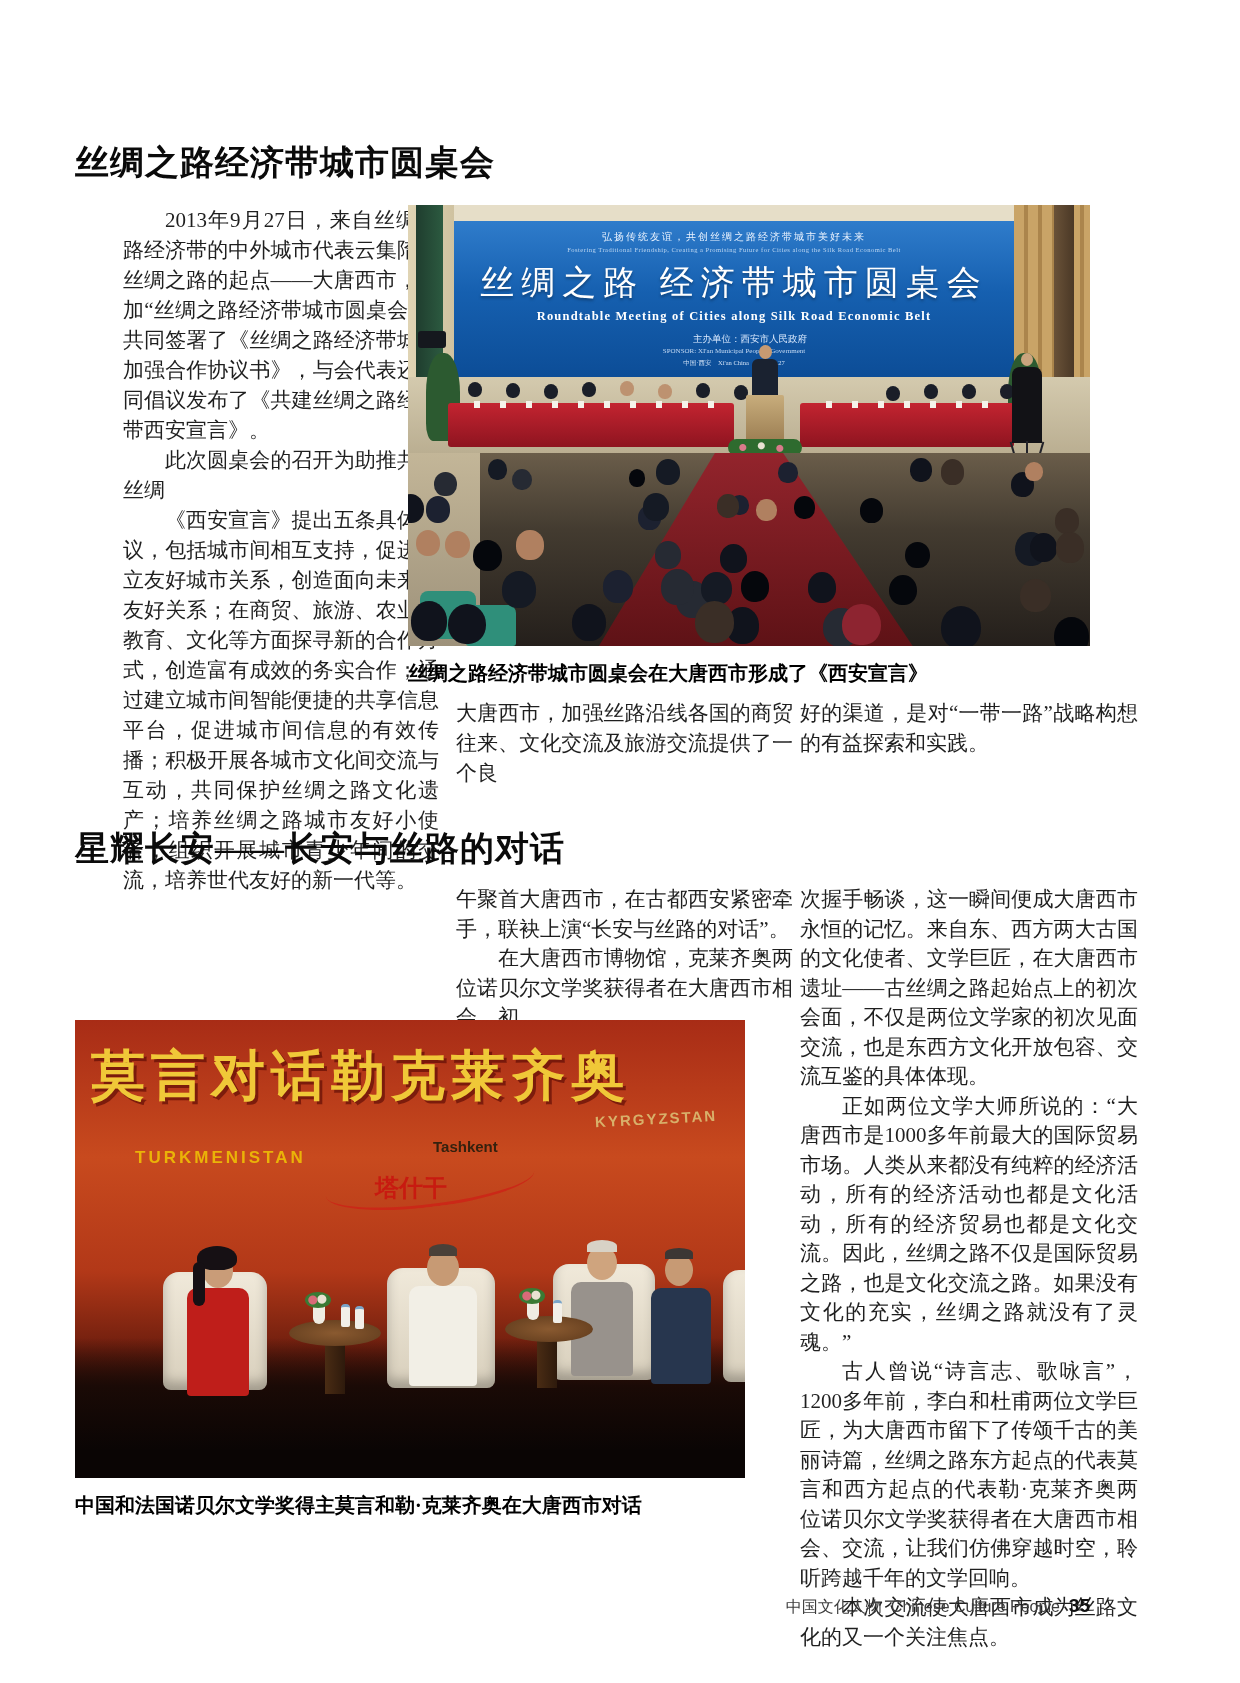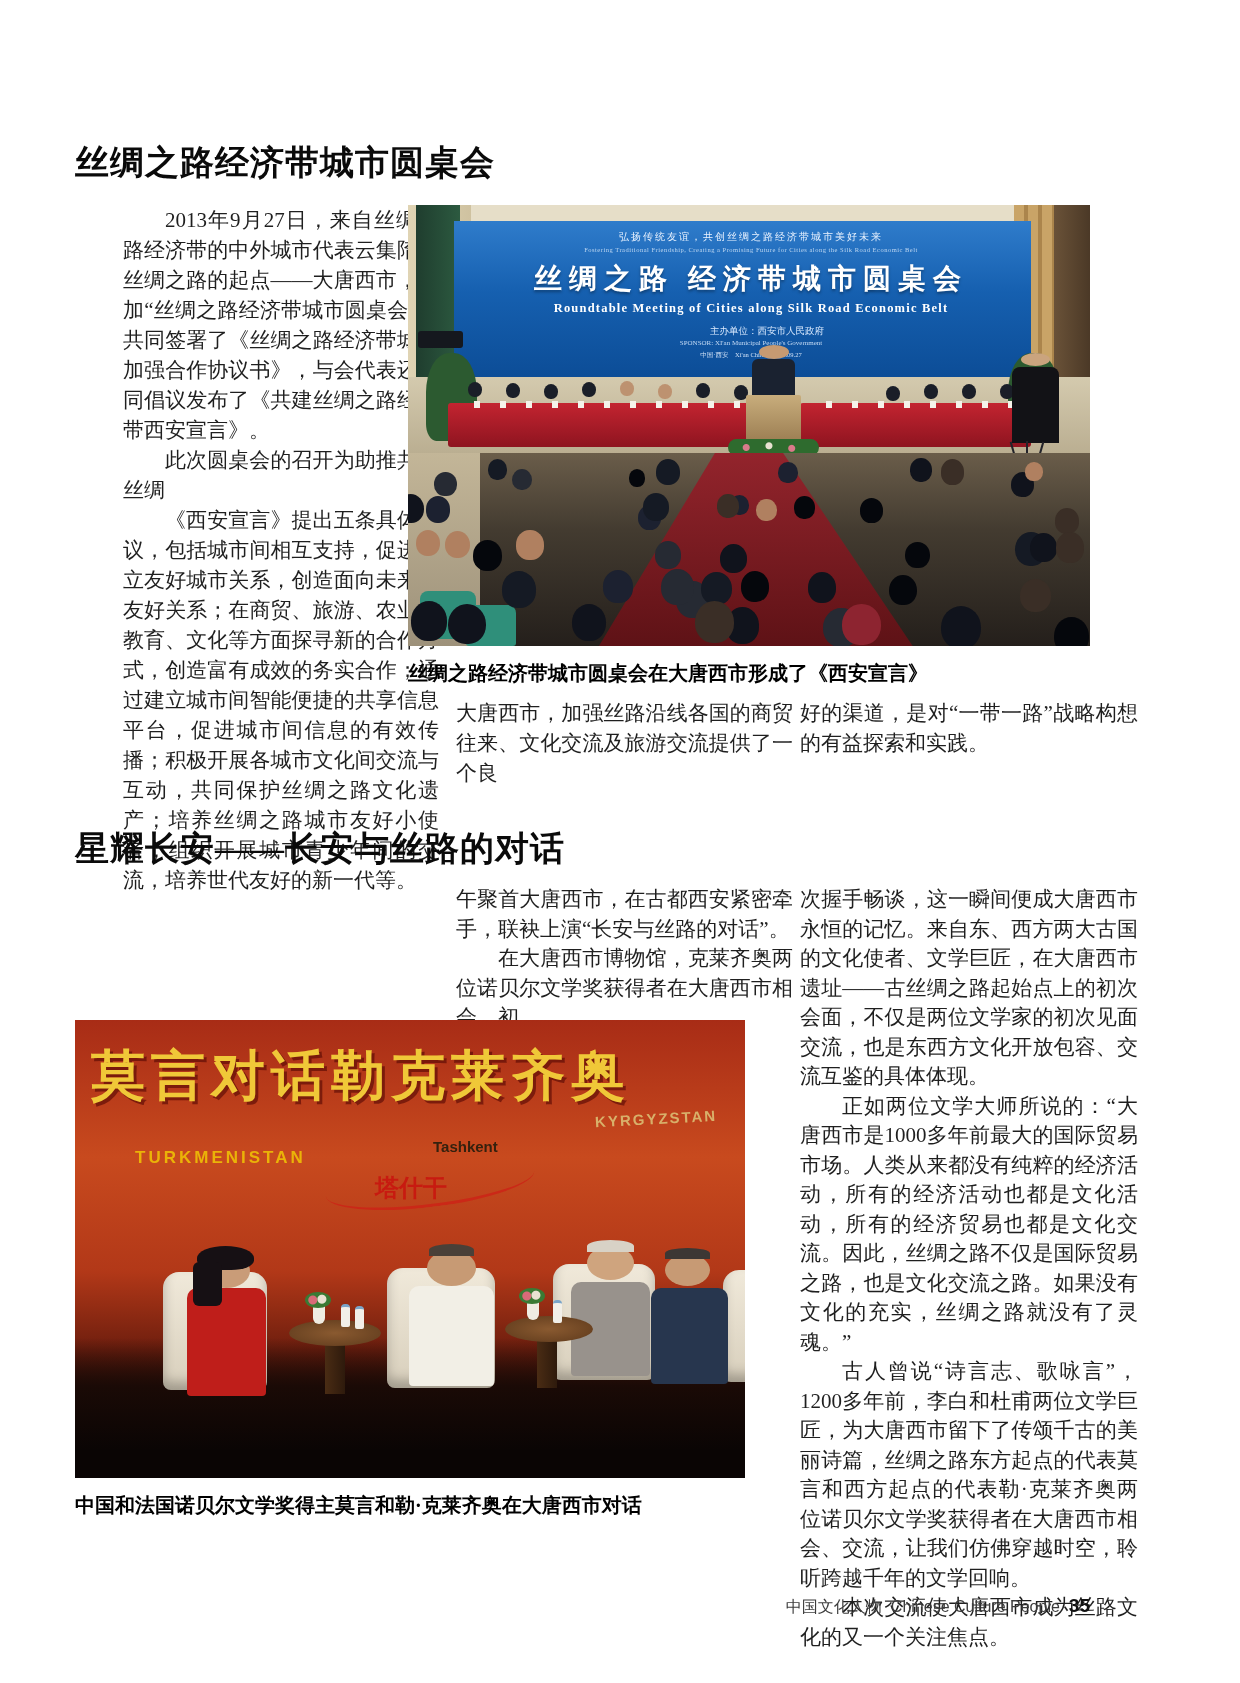--- a/index.html
+++ b/index.html
@@ -5,34 +5,34 @@
   html,body{margin:0;padding:0;background:#e8e8e8;}
   .page{position:relative;width:1240px;height:1683px;background:#ffffff;margin:0 auto;overflow:hidden;
         font-family:"Liberation Serif","DejaVu Serif",serif;}
   .sec-title{position:absolute;font-size:34px;font-weight:bold;color:#0a0a0a;letter-spacing:1px;white-space:nowrap;}
   .col{position:absolute;text-align:justify;font-size:21px;line-height:30px;color:#1f1f1f;margin-left:48px;}
   .col.s2{line-height:29.5px;}
   .col p{margin:0;}
   .col p.ind{text-indent:2em;}
   .caption{position:absolute;font-size:20px;font-weight:bold;color:#000;white-space:nowrap;}
   .photo{position:absolute;overflow:hidden;background:#d6c9a8;}
-  .abs{position:absolute;padding-left:17px;}
+  .abs{position:absolute;}
   .head{position:absolute;border-radius:50% 50% 46% 46%;}
   
   .p1-ceiling{left:0;top:0;width:682px;height:18px;background:#e6dec8;}
   .p1-leftwall{left:0;top:0;width:46px;height:252px;background:linear-gradient(90deg,#e0d4b4,#cfc2a0);}
   .p1-drape{left:8px;top:0;width:27px;height:214px;background:linear-gradient(90deg,#1f3d2e,#2c5a40);}
   .p1-woodwall{left:606px;top:0;width:76px;height:252px;
       background:repeating-linear-gradient(90deg,#c9a467 0 10px,#ab854c 10px 14px);}
   .p1-woodcol{left:646px;top:0;width:20px;height:252px;background:linear-gradient(90deg,#6a5238,#4a3826);}
   .p1-backdrop{left:46px;top:16px;width:560px;height:156px;text-align:center;color:#fff;
       background:linear-gradient(180deg,#2f7ccb 0%,#1660b0 45%,#0c4d97 100%);}
   .p1-slogan-cn{font-size:10px;letter-spacing:2px;margin-top:9px;color:#eaf3ff;}
   .p1-slogan-en{font-size:6.5px;color:#bcd6f2;margin-top:2px;letter-spacing:.5px;}
-  .p1-headline{font-size:28px;font-weight:bold;letter-spacing:7px;margin-top:7px;text-shadow:0 2px 3px rgba(0,0,0,.35);text-align:center;}
+  .p1-headline{font-size:34px;font-weight:normal;letter-spacing:7px;margin-top:7px;text-shadow:0 2px 3px rgba(0,0,0,.35);text-align:center;}
   .p1-headline-en{font-size:12.5px;font-weight:bold;letter-spacing:1.2px;margin-top:3px;}
   .p1-sponsor-cn{font-size:9.5px;margin-top:9px;color:#dcebff;margin-left:32px;}
   .p1-sponsor-en{font-size:7px;color:#c4daf4;margin-top:1px;}
   .p1-venue{font-size:6.5px;color:#cfe0f5;margin-top:4px;}
   .p1-stagefloor{left:0;top:172px;width:682px;height:80px;background:linear-gradient(180deg,#d4caae,#b9ad90);}
   .p1-table{top:198px;height:44px;background:linear-gradient(180deg,#c32430,#8e1420);border-radius:3px;}
   .p1-cups{top:196px;height:7px;background:repeating-linear-gradient(90deg,transparent 0 20px,#f5f2ea 20px 26px);}
   .p1-tree{top:148px;width:34px;height:88px;background:#2c5a30;border-radius:45% 45% 20% 20%;}
   .p1-podium{left:338px;top:190px;width:38px;height:52px;background:linear-gradient(180deg,#c8ad7c,#97794e);border-radius:2px;}
   .p1-speaker-body{left:344px;top:154px;width:26px;height:38px;background:#1a2230;border-radius:6px 6px 0 0;}

